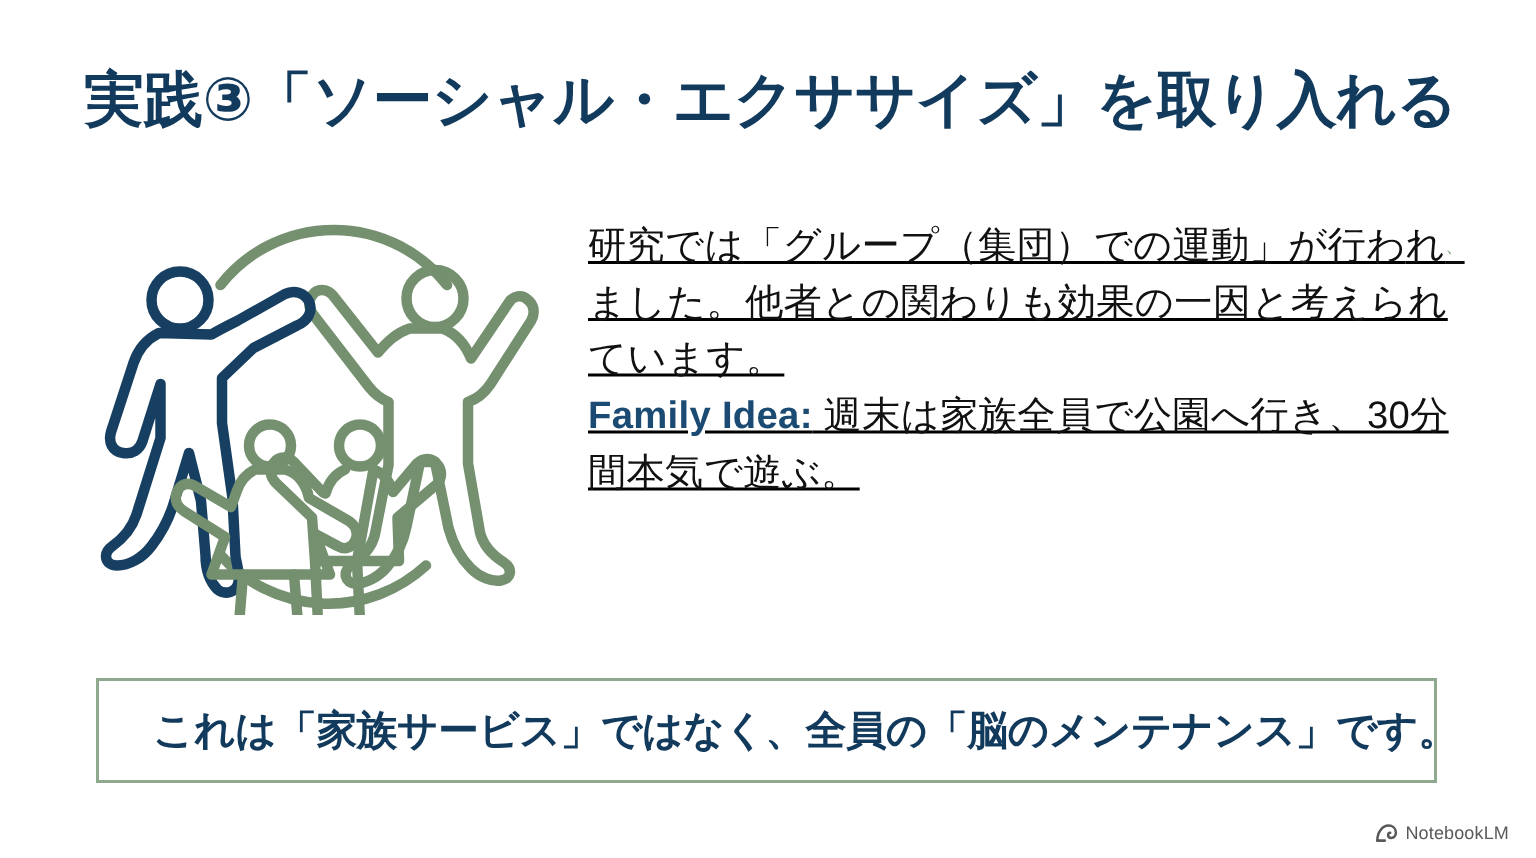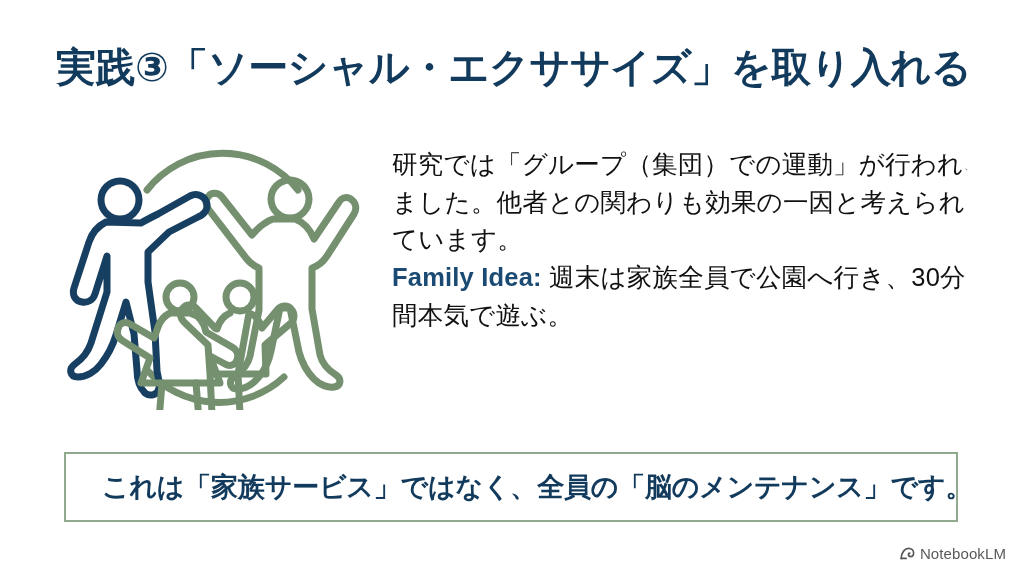--- a/index.html
+++ b/index.html
@@ -50,20 +50,21 @@
     width: 320px;
     height: 268px;
   }
 
   
   .body-col {
     position: absolute;
     left: 392px;
     top: 146px;
     width: 596px;
+    text-decoration: underline;
   }
   .para {
     font-size: 25.5px;
     line-height: 1.48;
     color: #111111;
     letter-spacing: 0.2px;
     margin: 0;
   }
   .para.p1 {
     width: 585px;
@@ -110,21 +111,21 @@
     position: absolute;
     right: 18px;
     bottom: 10px;
     display: flex;
     align-items: center;
     gap: 5px;
     opacity: 0.78;
   }
   .watermark svg { display: block; }
   .watermark-label {
-    font-size: 15px;
+    font-size: 12px;
     color: #2b2b2b;
     letter-spacing: 0.1px;
   }
 </style>
 </head>
 <body>
 
 <div class="slide">
 
   <div class="title">実践③「ソーシャル・エクササイズ」を取り入れる</div>

